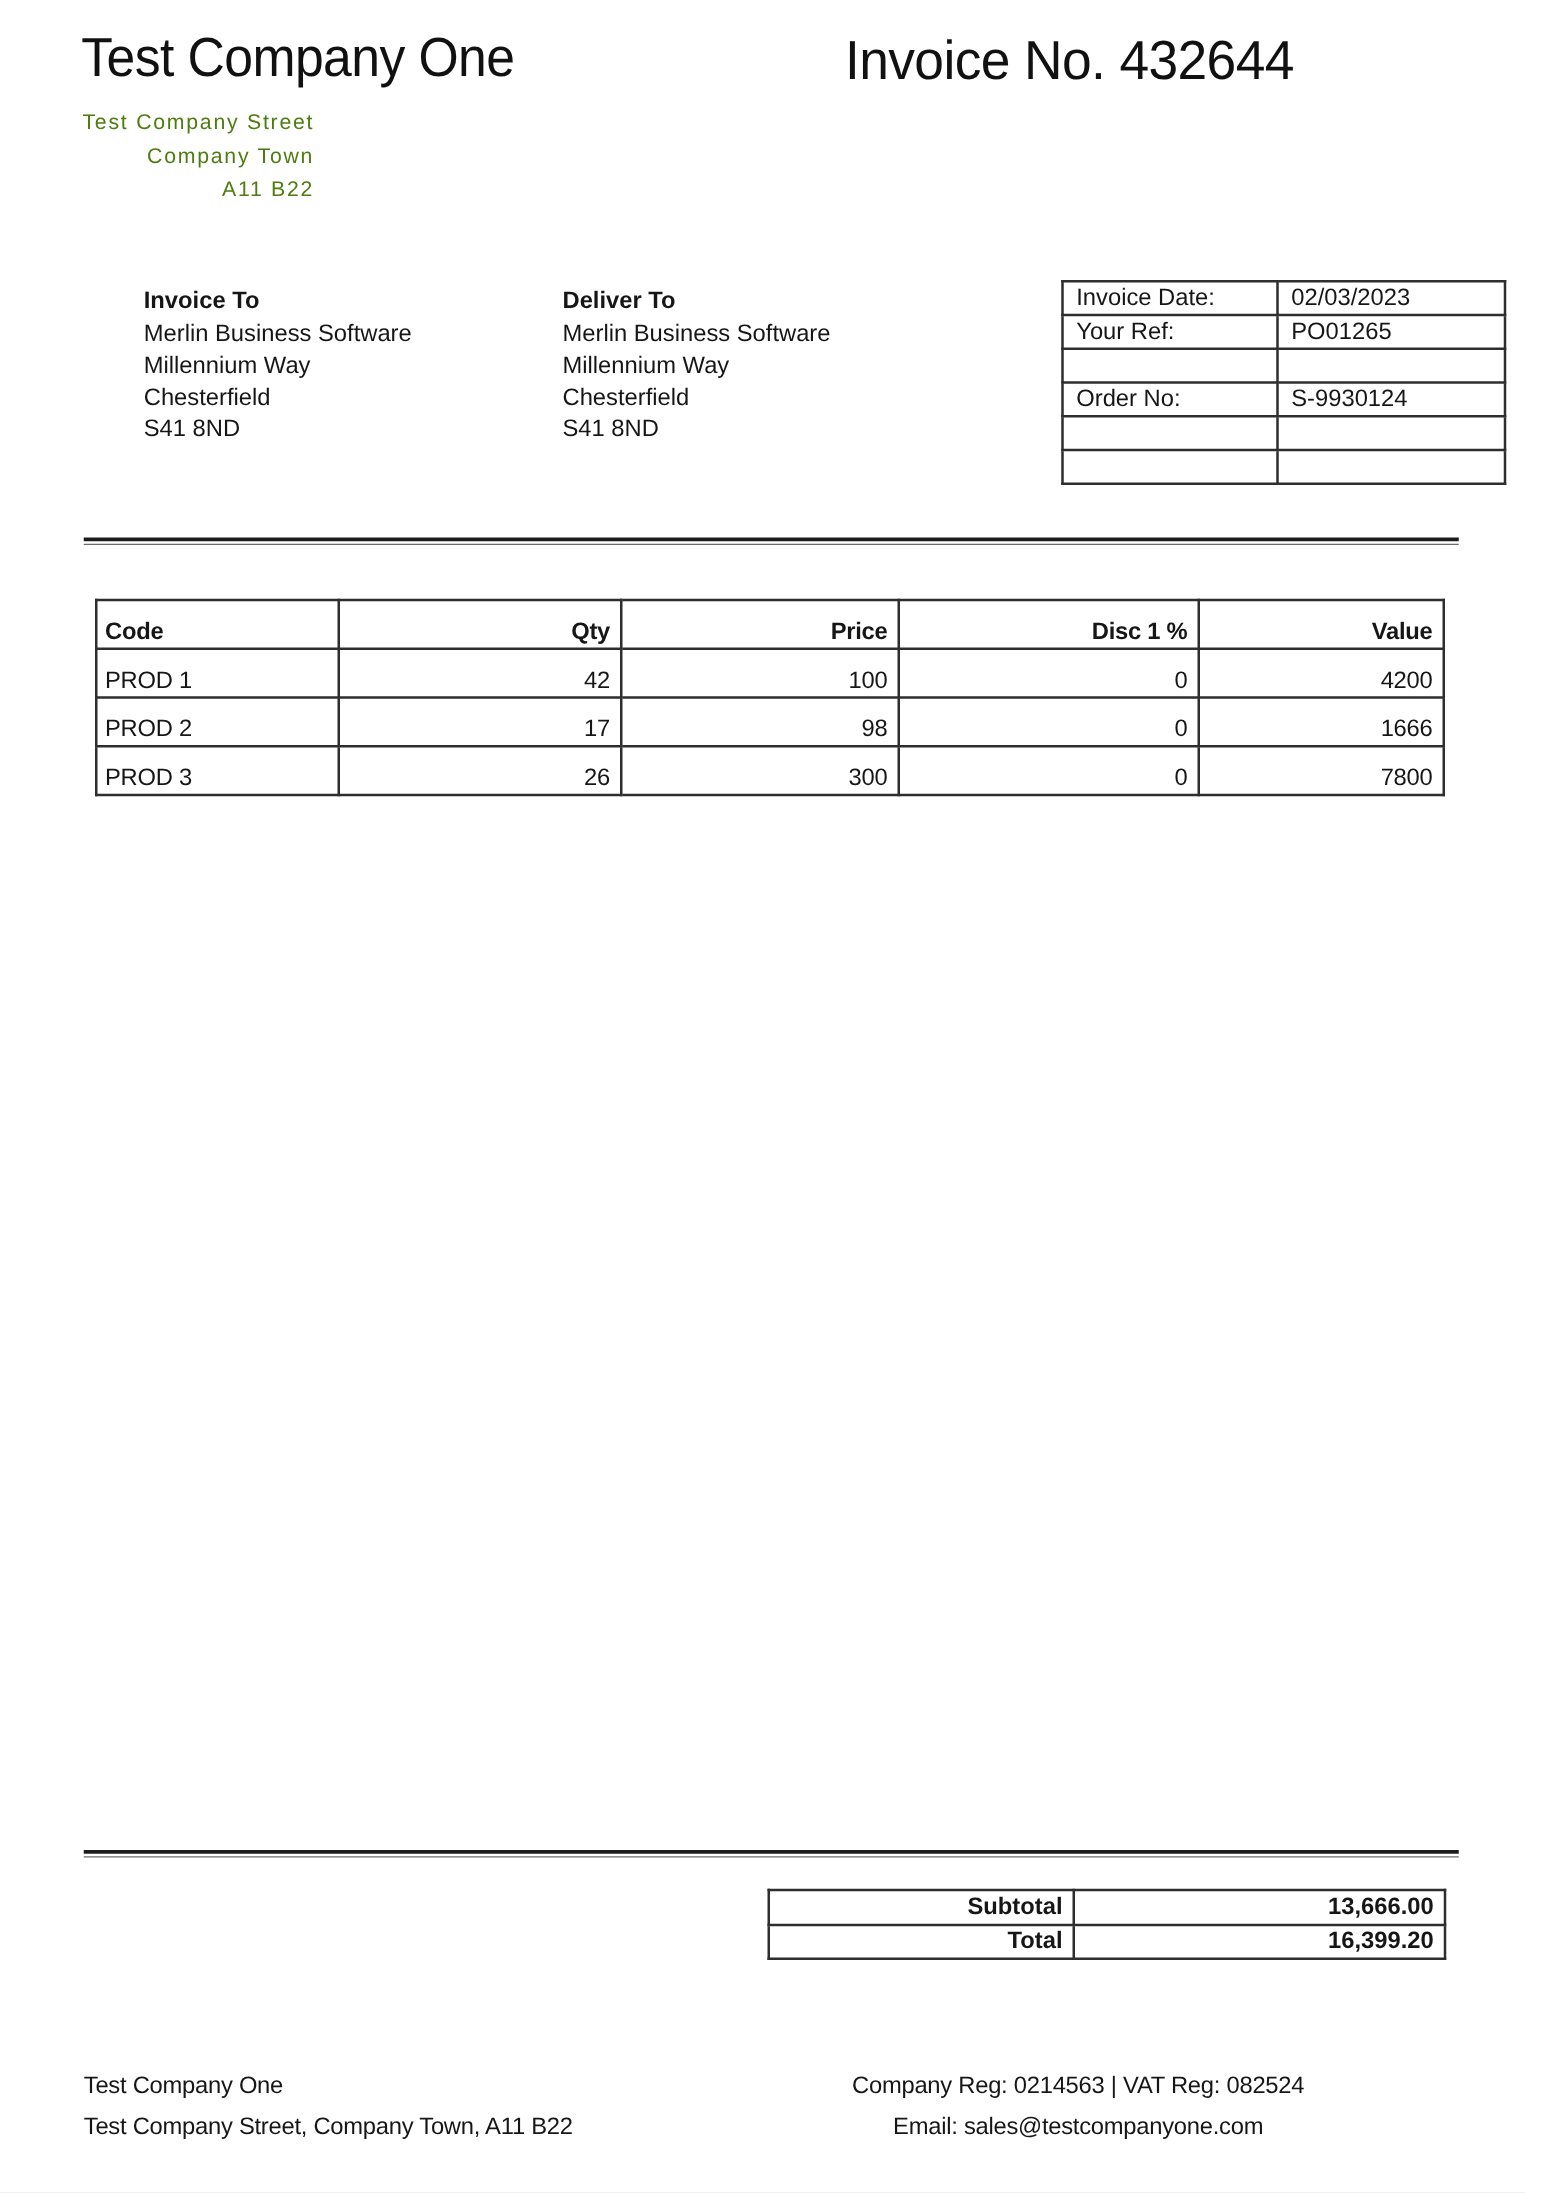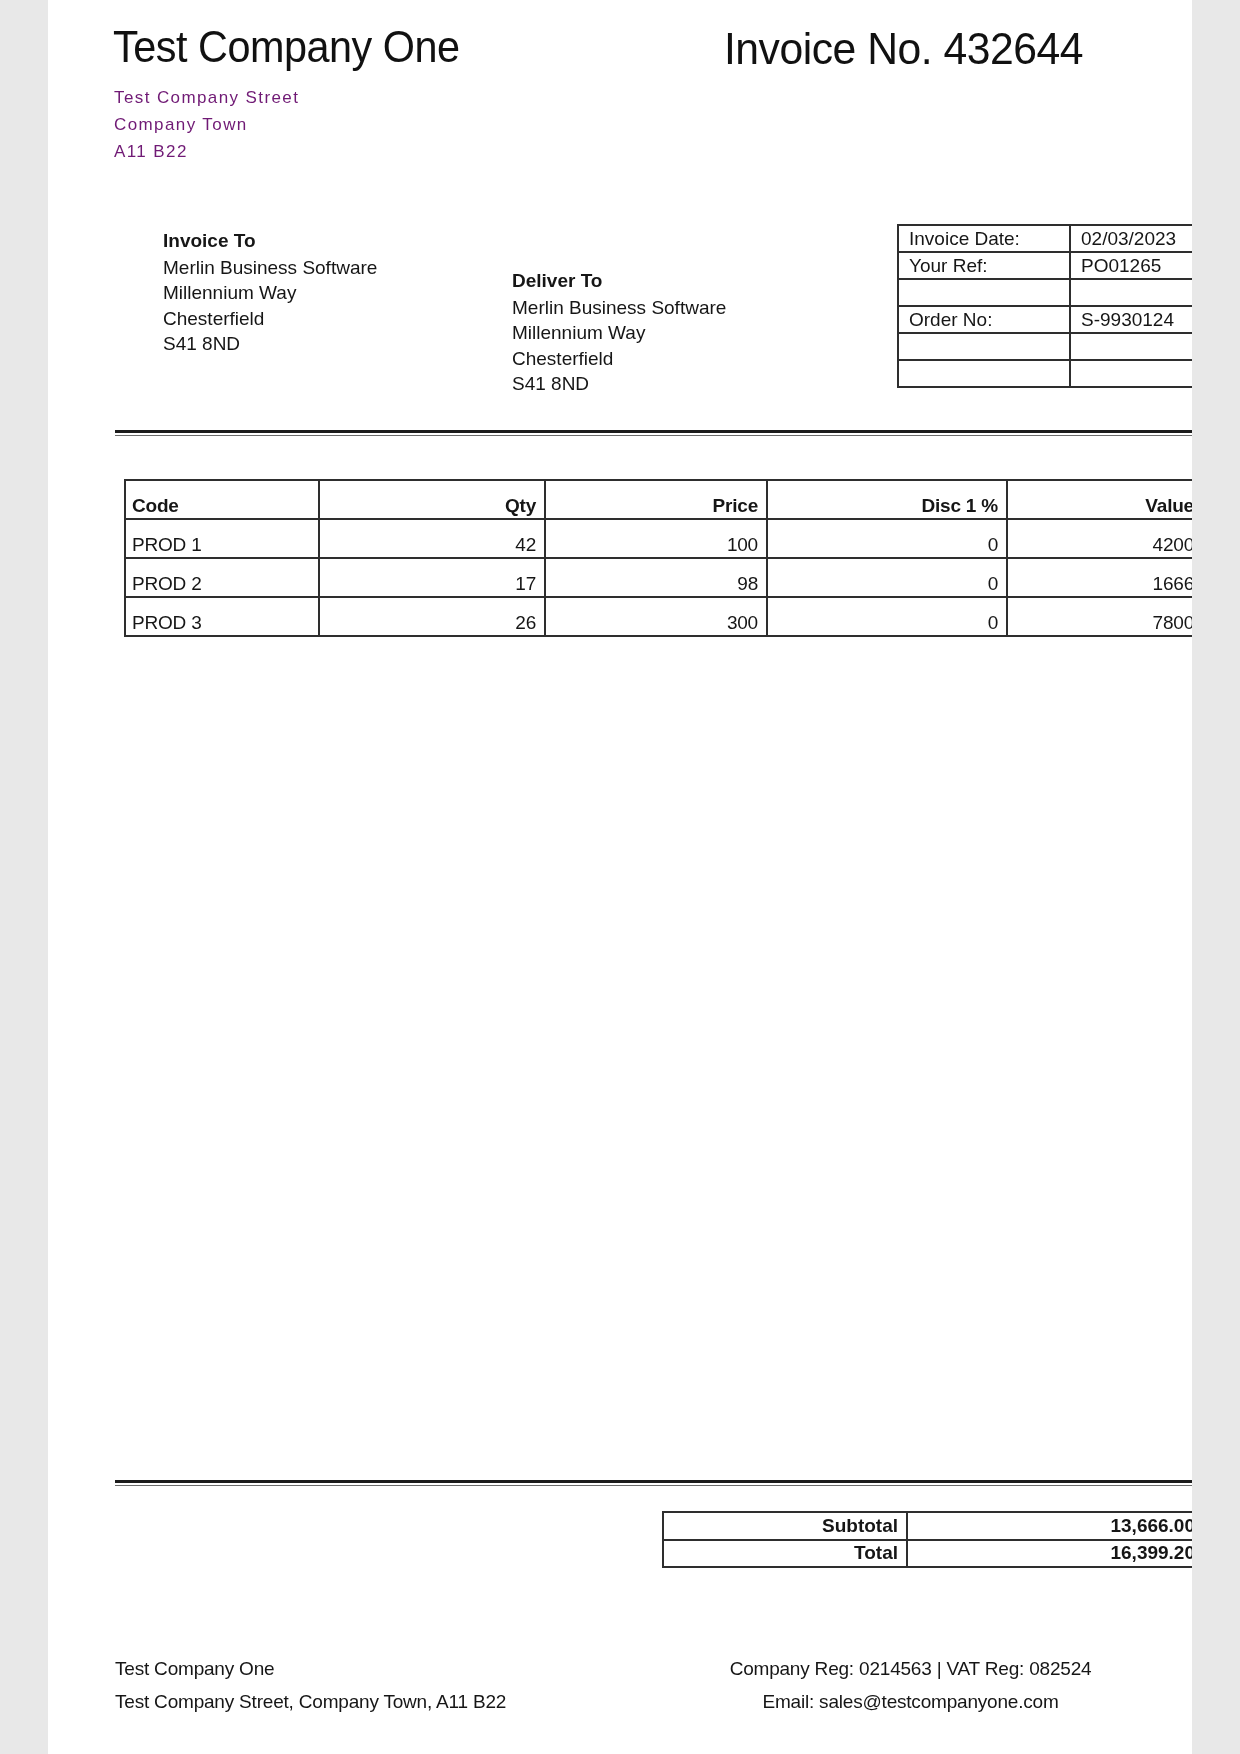--- a/index.html
+++ b/index.html
@@ -1,41 +1,41 @@
 <!DOCTYPE html>
 <html><head>
 <meta charset="utf-8">
 <style>
   html,body { margin:0; padding:0; background:#e8e8e8; }
   .page {
-    position:relative; width:1144px; height:1754px; margin:0 auto;
+    position:relative; width:1240px; height:1754px; margin:0 auto;
     background:#ffffff; overflow:hidden;
     font-family:"Liberation Sans", sans-serif; color:#161616;
     -webkit-font-smoothing:antialiased;
   }
   
   .company-name {
     position:absolute; left:65px; top:22px;
     font-size:44px; font-weight:400; letter-spacing:-0.5px; color:#111;
     transform:scaleX(0.94); transform-origin:left top; white-space:nowrap;
   }
   .invoice-no {
     position:absolute; left:676px; top:24px;
     font-size:44px; font-weight:400; letter-spacing:-0.5px; color:#111;
     transform:scaleX(0.97); transform-origin:left top; white-space:nowrap;
   }
   .company-address {
     position:absolute; left:66px; top:84px;
-    font-size:17px; line-height:27px; letter-spacing:1.4px; color:#701a75;
+    font-size:17px; line-height:27px; letter-spacing:1.4px; color:#4d7c0f;text-align:right;
   }
   
   .addr-block { position:absolute; top:228px; font-size:19px; line-height:25.5px; }
   .addr-block .addr-label { font-weight:700; margin-bottom:1px; }
   .invoice-to { left:79px;margin-left:36px; }
-  .deliver-to { left:464px;margin-top:40px; }
+  .deliver-to { left:450px; }
   
   .meta-table {
     position:absolute; left:813px; top:224px; width:354px;
     border-collapse:collapse; table-layout:fixed; font-size:19px;margin-left:36px;
   }
   .meta-table td {
     border:2px solid #2e2e2e; height:25px; padding:0 4px 0 10px;
     white-space:nowrap; overflow:hidden;
   }
   

